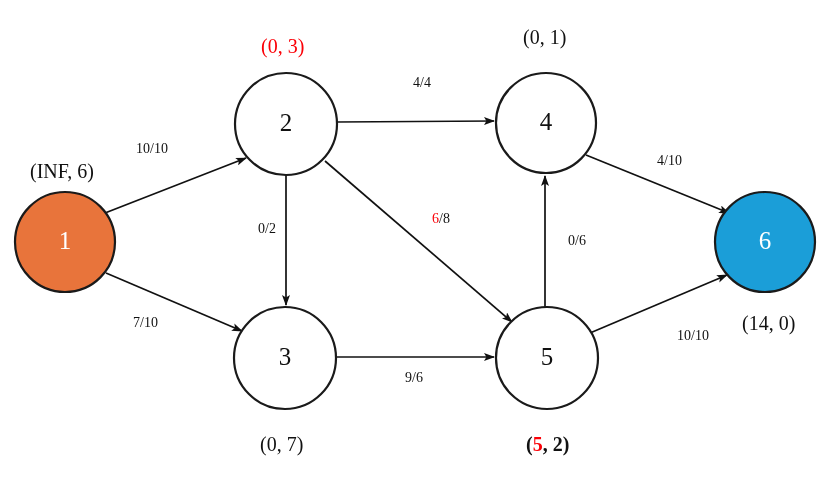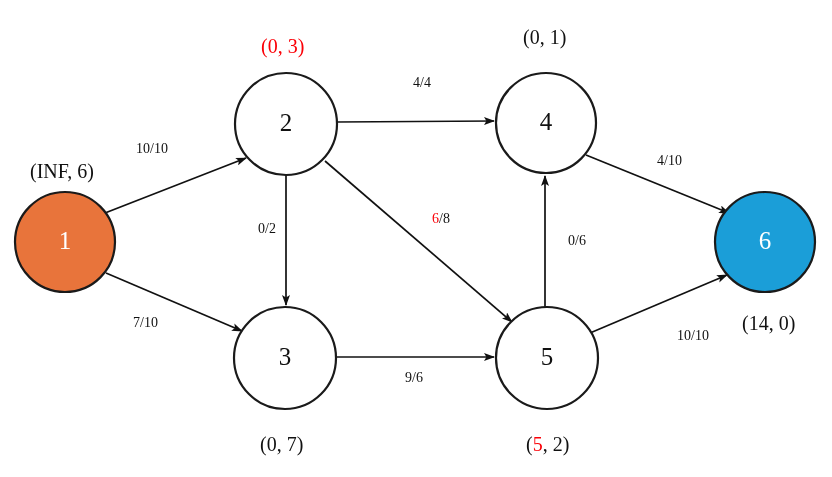--- a/index.html
+++ b/index.html
@@ -106,17 +106,17 @@
       <div class="edge-label" style="left: 405px; top: 371px;"><span>9/6</span></div>
       <div class="edge-label" style="left: 568px; top: 234px;"><span>0/6</span></div>
       <div class="edge-label" style="left: 657px; top: 154px; text-align: right;"><span>4/10</span></div>
       <div class="edge-label" style="left: 677px; top: 329px;"><span>10/10</span></div>
     </div>
   <div id="node-annotations">
       <div class="node-annotation" style="left: 30px; top: 161px; text-align: right;"><span>(INF, 6)</span></div>
       <div class="node-annotation" style="left: 261px; top: 36px;"><span class="red">(0, 3)</span></div>
       <div class="node-annotation" style="left: 260px; top: 434px;"><span>(0, 7)</span></div>
       <div class="node-annotation" style="left: 523px; top: 27px;"><span>(0, 1)</span></div>
-      <div class="node-annotation" style="left: 526px; top: 434px;"><span>(</span><span class="red">5</span><span>, 2)</span></div>
+      <div class="node-annotation" style="left: 526px; top: 434px; font-weight: bold;"><span>(</span><span class="red">5</span><span>, 2)</span></div>
       <div class="node-annotation" style="left: 742px; top: 313px;"><span>(14, 0)</span></div>
     </div>
 
 </div>
 
 </body></html>

